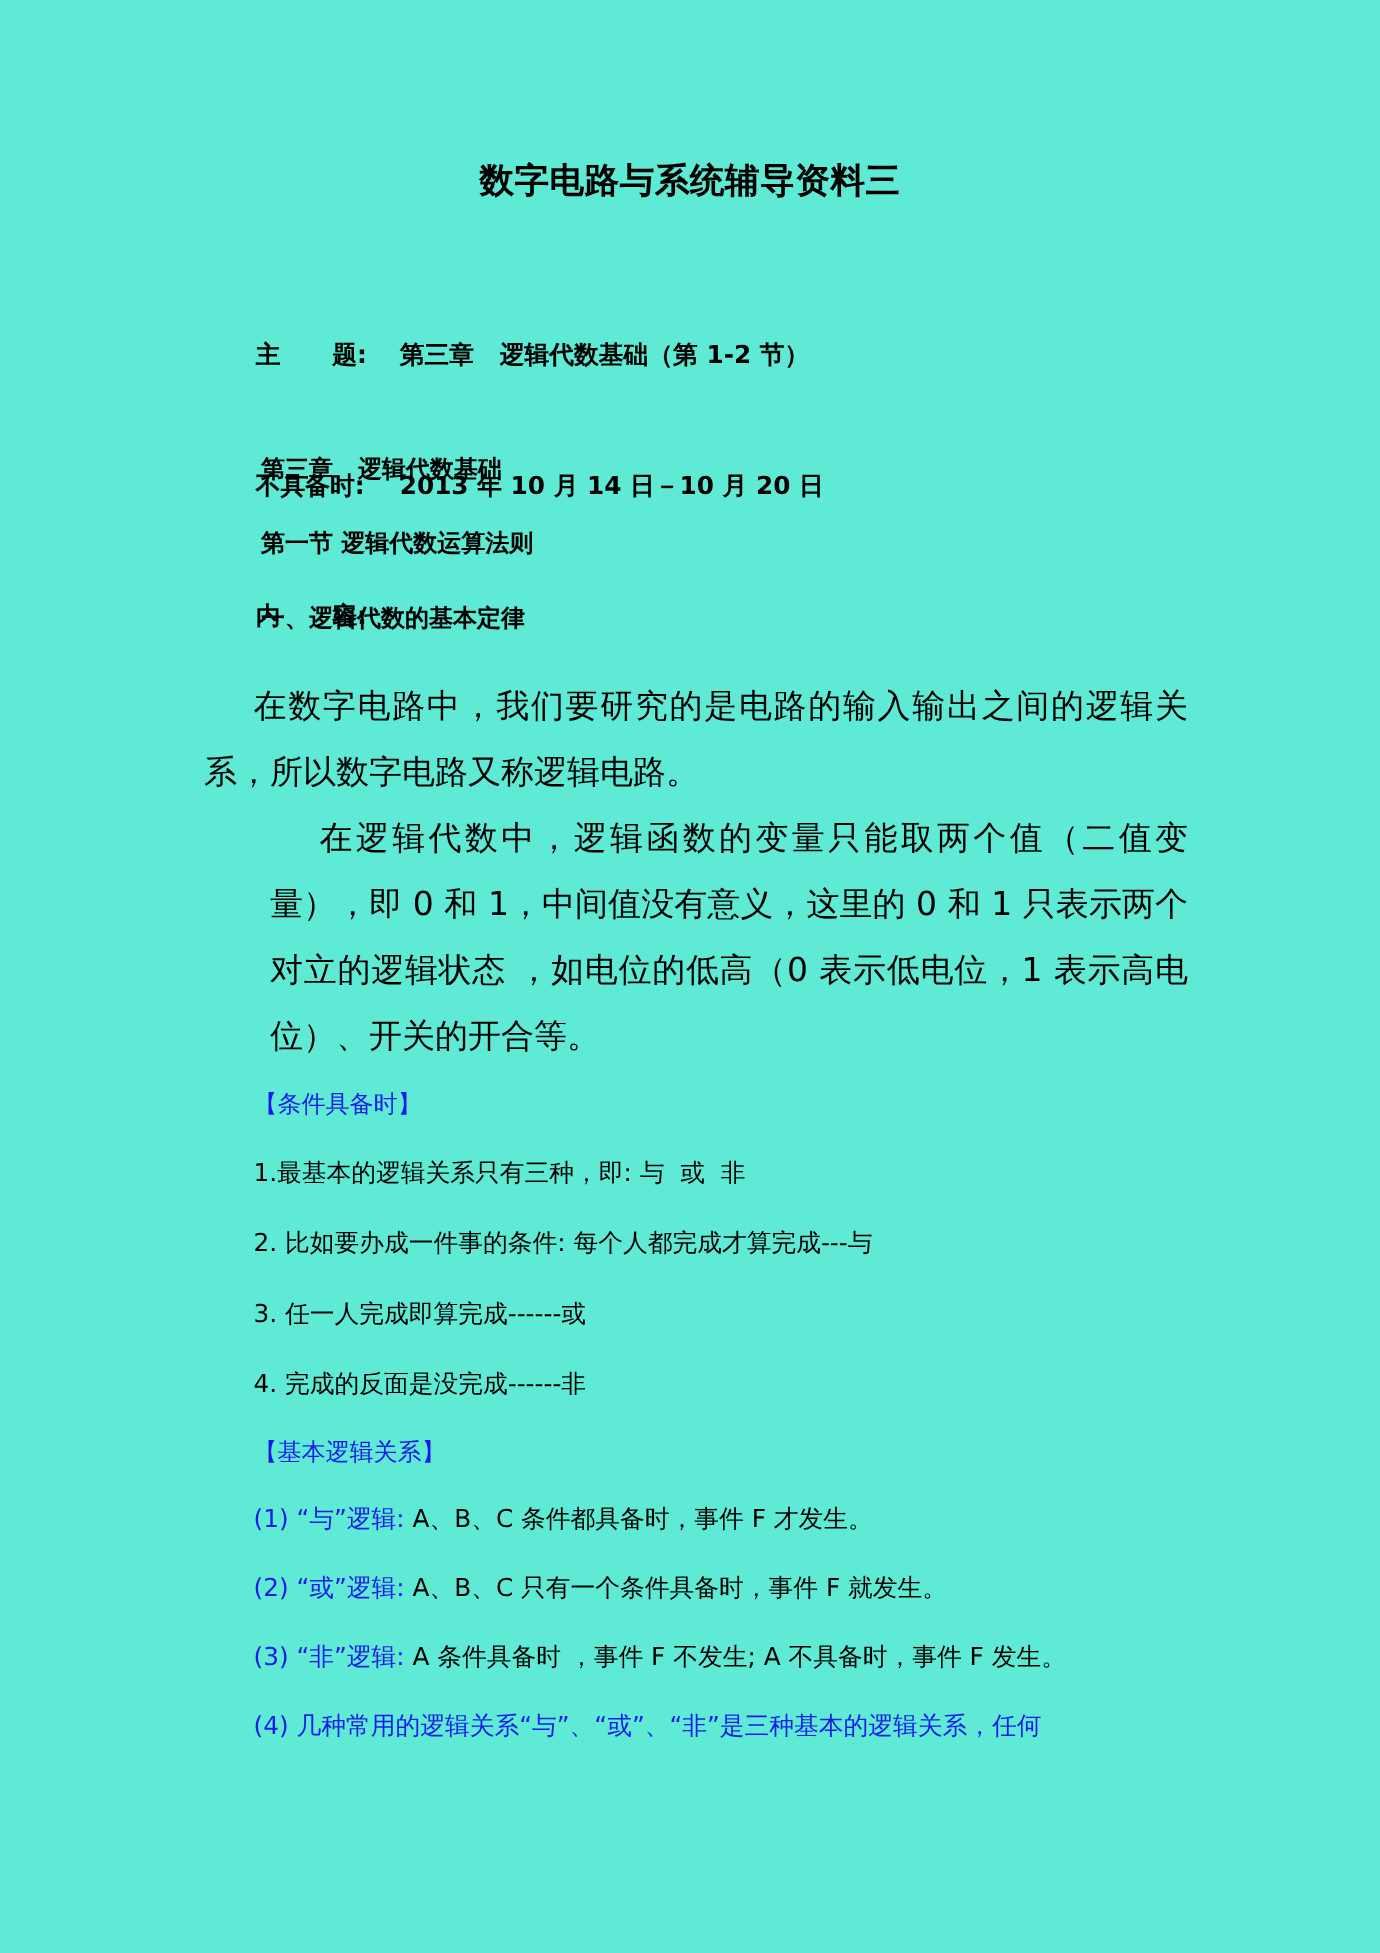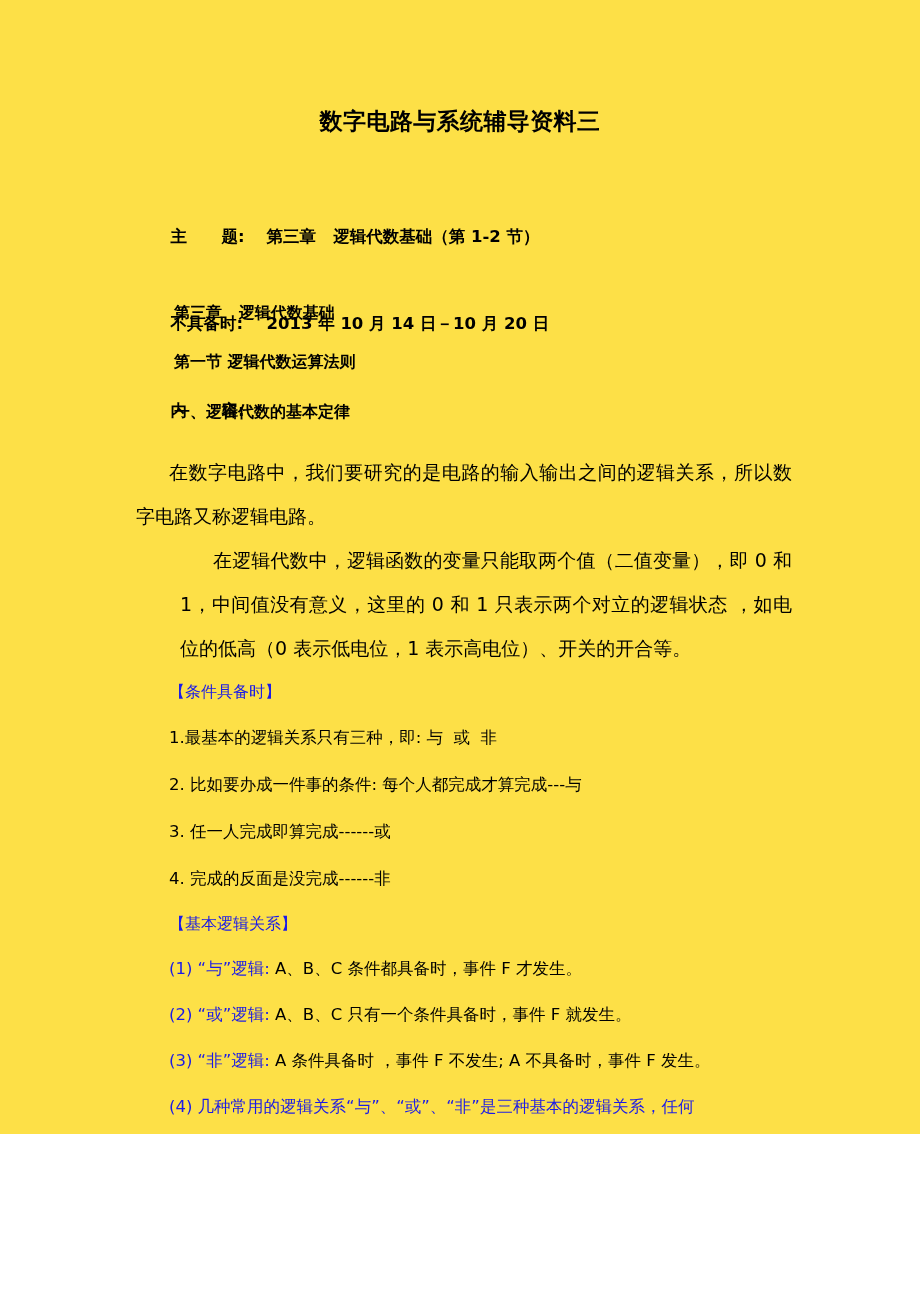--- a/index.html
+++ b/index.html
@@ -12,22 +12,22 @@
     height: 1302px;
     font-family: "DejaVu Sans", "Liberation Sans", sans-serif;
     color: #000000;
     -webkit-font-smoothing: antialiased;
     overflow: hidden;
   }
 
   .page {
     position: relative;
     width: 920px;
-    height: 1134px;
-    background: #fde047;
+    height: 1302px;
+    background: #5eead4;
     box-sizing: border-box;
   }
 
   
   .doc-title {
     position: absolute;
     top: 108px;
     left: 0;
     width: 920px;
     text-align: center;
@@ -74,21 +74,21 @@
     font-weight: bold;
     margin: 0 0 0 38px;
     line-height: 20px;
     white-space: pre;
   }
   .h-chapter { padding-bottom: 29px; }
   .h-section { padding-bottom: 30px; }
   .h-sub     { padding-bottom: 28px; }
 
   .para {
-    font-size: 19px;
+    font-size: 22px;
     line-height: 44px;
     margin: 0;
     text-align: justify;
     text-justify: inter-ideograph;
     text-indent: 33px;
   }
   .para + .para { margin-top: 0; margin-left: 44px; }
 
   .blue-head {
     color: #1a1ae8;

